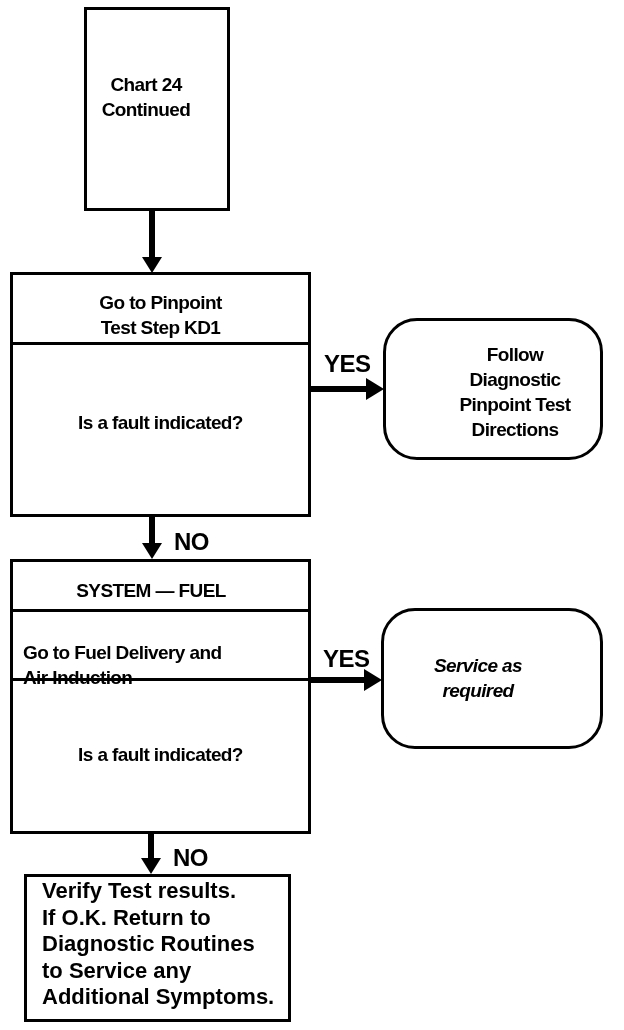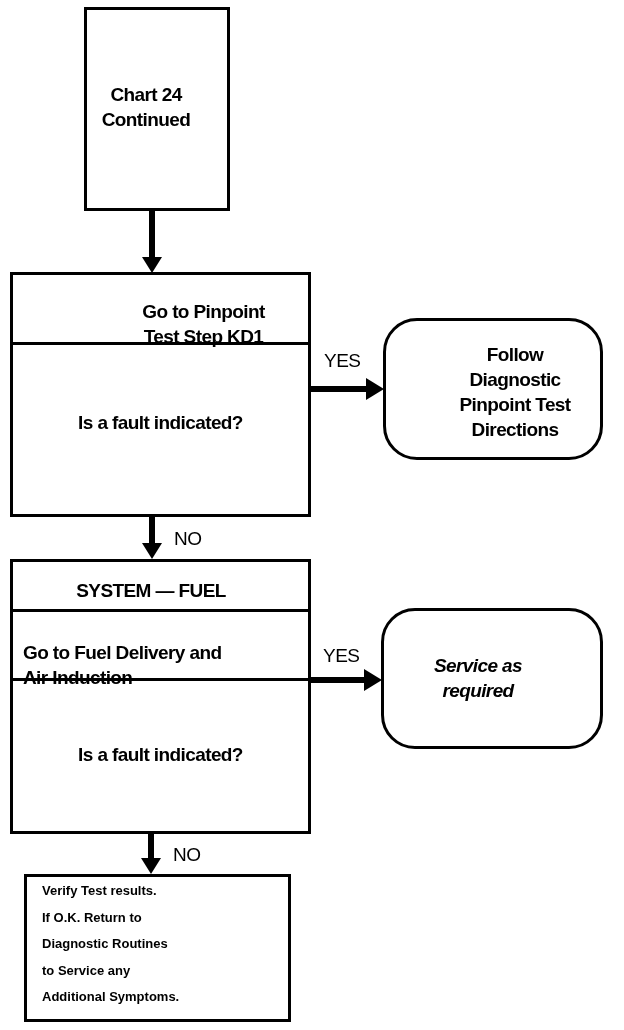--- a/index.html
+++ b/index.html
@@ -11,36 +11,36 @@
   .left { text-align: left; }
   .hline { position: absolute; height: 3px; background: #000; }
   .vline { position: absolute; width: 6px; background: #000; }
   .harrow { position: absolute; height: 6px; background: #000; }
   .tri-down { position: absolute; width: 0; height: 0;
               border-left: 10px solid transparent; border-right: 10px solid transparent;
               border-top: 16px solid #000; }
   .tri-right { position: absolute; width: 0; height: 0;
                border-top: 11px solid transparent; border-bottom: 11px solid transparent;
                border-left: 18px solid #000; }
-  .label { position: absolute; font-weight: normal; font-size: 19px; letter-spacing: -0.5px; }
+  .label { position: absolute; font-weight: bold; font-size: 24px; letter-spacing: -0.5px; }
   .rounded { border-radius: 34px; }
 </style>
 </head>
 <body>
 
 <div class="box" style="left:84px; top:7px; width:146px; height:204px;"></div>
-<div class="txt" style="left:84px; top:82px; width:124px;">Chart 24
+<div class="txt" style="left:84px; top:72px; width:124px;">Chart 24
 Continued</div>
 
 <div class="vline" style="left:149px; top:211px; height:50px;"></div>
 <div class="tri-down" style="left:142px; top:257px;"></div>
 
 <div class="box" style="left:10px; top:272px; width:301px; height:245px;"></div>
 <div class="hline" style="left:10px; top:342px; width:301px;"></div>
-<div class="txt" style="left:10px; top:299px; width:301px;padding-left:43px;">Go to Pinpoint
+<div class="txt" style="left:10px; top:290px; width:301px;">Go to Pinpoint
 Test Step KD1</div>
 <div class="txt" style="left:10px; top:410px; width:301px;">Is a fault indicated?</div>
 
 <div class="label" style="left:324px; top:350px;">YES</div>
 <div class="harrow" style="left:311px; top:386px; width:58px;"></div>
 <div class="tri-right" style="left:366px; top:378px;"></div>
 
 <div class="box rounded" style="left:383px; top:318px; width:220px; height:142px;"></div>
 <div class="txt" style="left:383px; top:342px; width:264px;">Follow
 Diagnostic
@@ -65,17 +65,17 @@
 
 <div class="box rounded" style="left:381px; top:608px; width:222px; height:141px;"></div>
 <div class="txt" style="left:367px; top:653px; width:222px;font-style:italic;">Service as
 required</div>
 
 <div class="vline" style="left:148px; top:834px; height:24px;"></div>
 <div class="tri-down" style="left:141px; top:858px;"></div>
 <div class="label" style="left:173px; top:844px;">NO</div>
 
 <div class="box" style="left:24px; top:874px; width:267px; height:148px;"></div>
-<div class="txt left" style="left:42px; top:878px; width:245px; font-size:13px; line-height:26.5px; letter-spacing:0;">Verify Test results.
+<div class="txt left" style="left:42px; top:878px; width:245px; font-size:22px; line-height:26.5px; letter-spacing:0;">Verify Test results.
 If O.K. Return to
 Diagnostic Routines
 to Service any
 Additional Symptoms.</div>
 
 </body></html>

